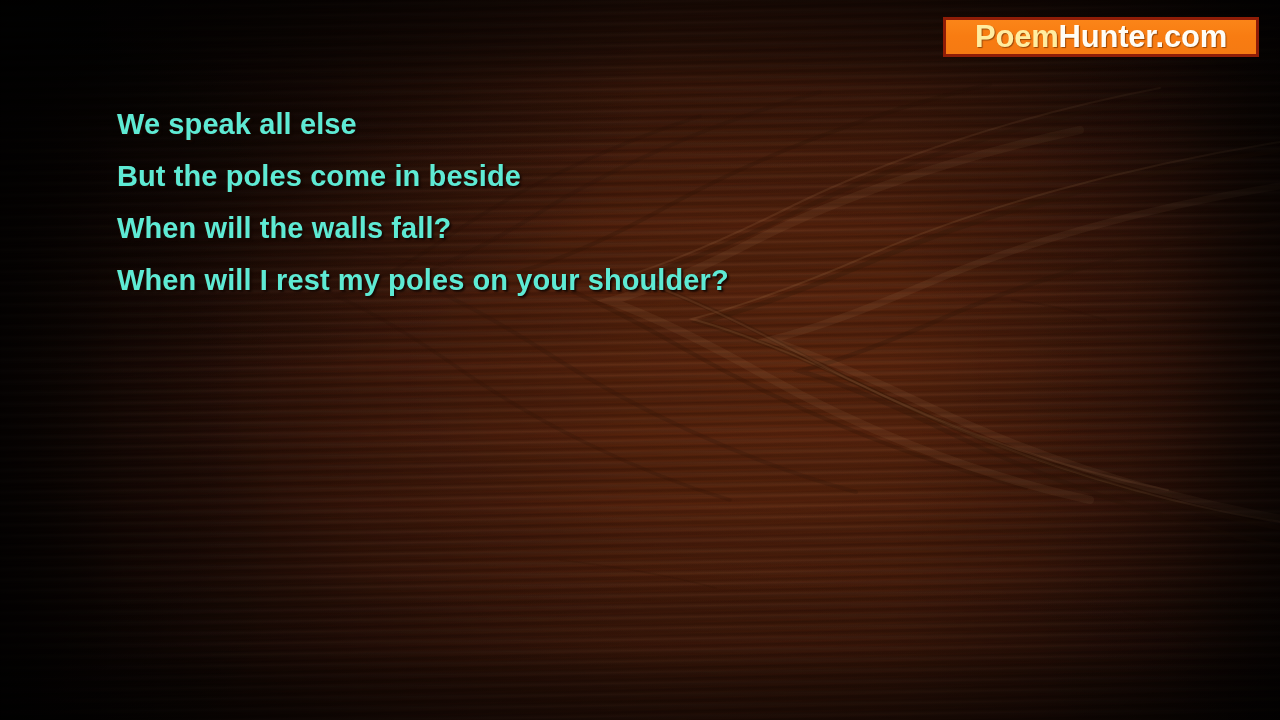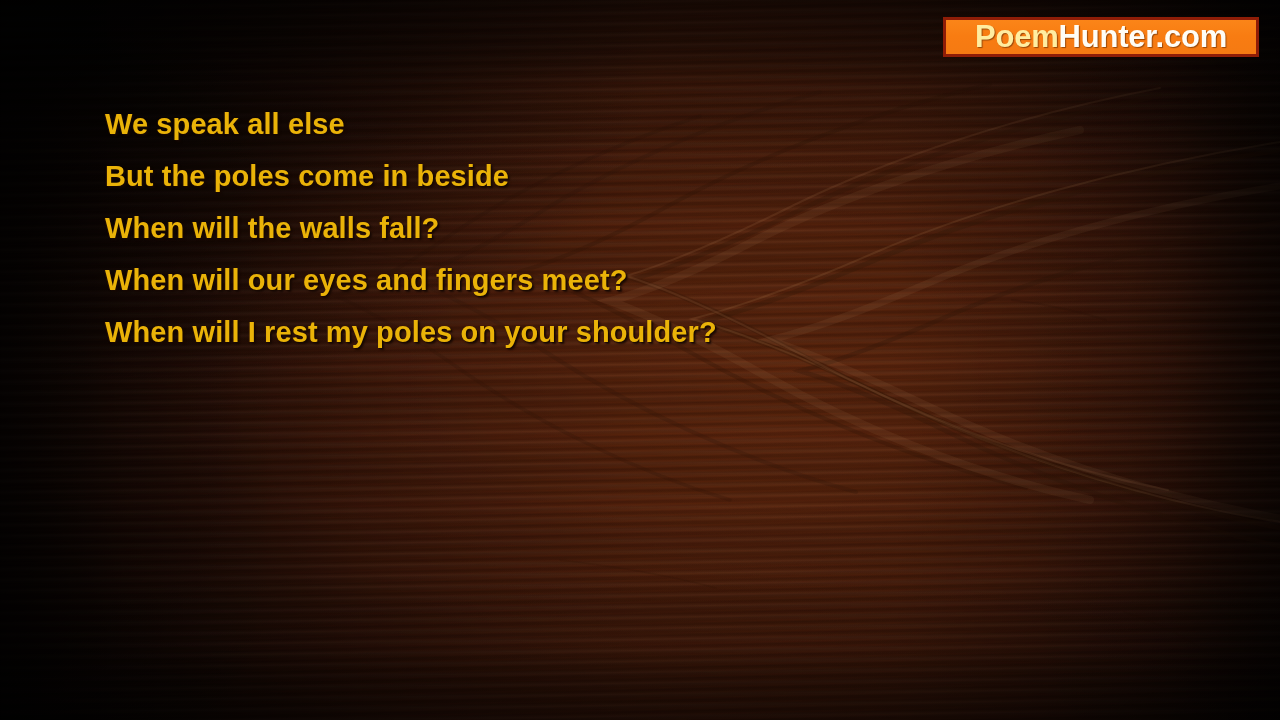--- a/index.html
+++ b/index.html
@@ -128,31 +128,32 @@
 
   
   .poem {
     position: absolute;
     left: 105px;
     top: 98px;
     width: 1000px;
   }
 
   .poem-line {
-    color: #eab308;
+    color: #5eead4;
     font-family: "Liberation Sans", sans-serif;
     font-size: 29px;
     font-weight: bold;
     line-height: 52px;
     letter-spacing: 0.1px;
     white-space: nowrap;
     text-shadow:
        2px 2px 2px rgba(20, 7, 2, 0.85),
        1px 1px 0   rgba(35, 14, 5, 0.75),
       -1px 0px 1px rgba(60, 26, 10, 0.45);
+    margin-left: 12px;
   }
 
   
   .logo {
     position: absolute;
     left: 943px;
     top: 17px;
     width: 316px;
     height: 40px;
     box-sizing: border-box;
@@ -226,17 +227,16 @@
   <div class="edge-shade"></div>
 
   <div class="logo">
     <span class="logo-text"><span class="logo-poem">Poem</span><span class="logo-hunter">Hunter.com</span></span>
   </div>
 
   <div class="poem">
     <div class="poem-line">We speak all else</div>
     <div class="poem-line">But the poles come in beside</div>
     <div class="poem-line">When will the walls fall?</div>
-    <div class="poem-line">When will our eyes and fingers meet?</div>
     <div class="poem-line">When will I rest my poles on your shoulder?</div>
   </div>
 
 </div>
 
 </body></html>

